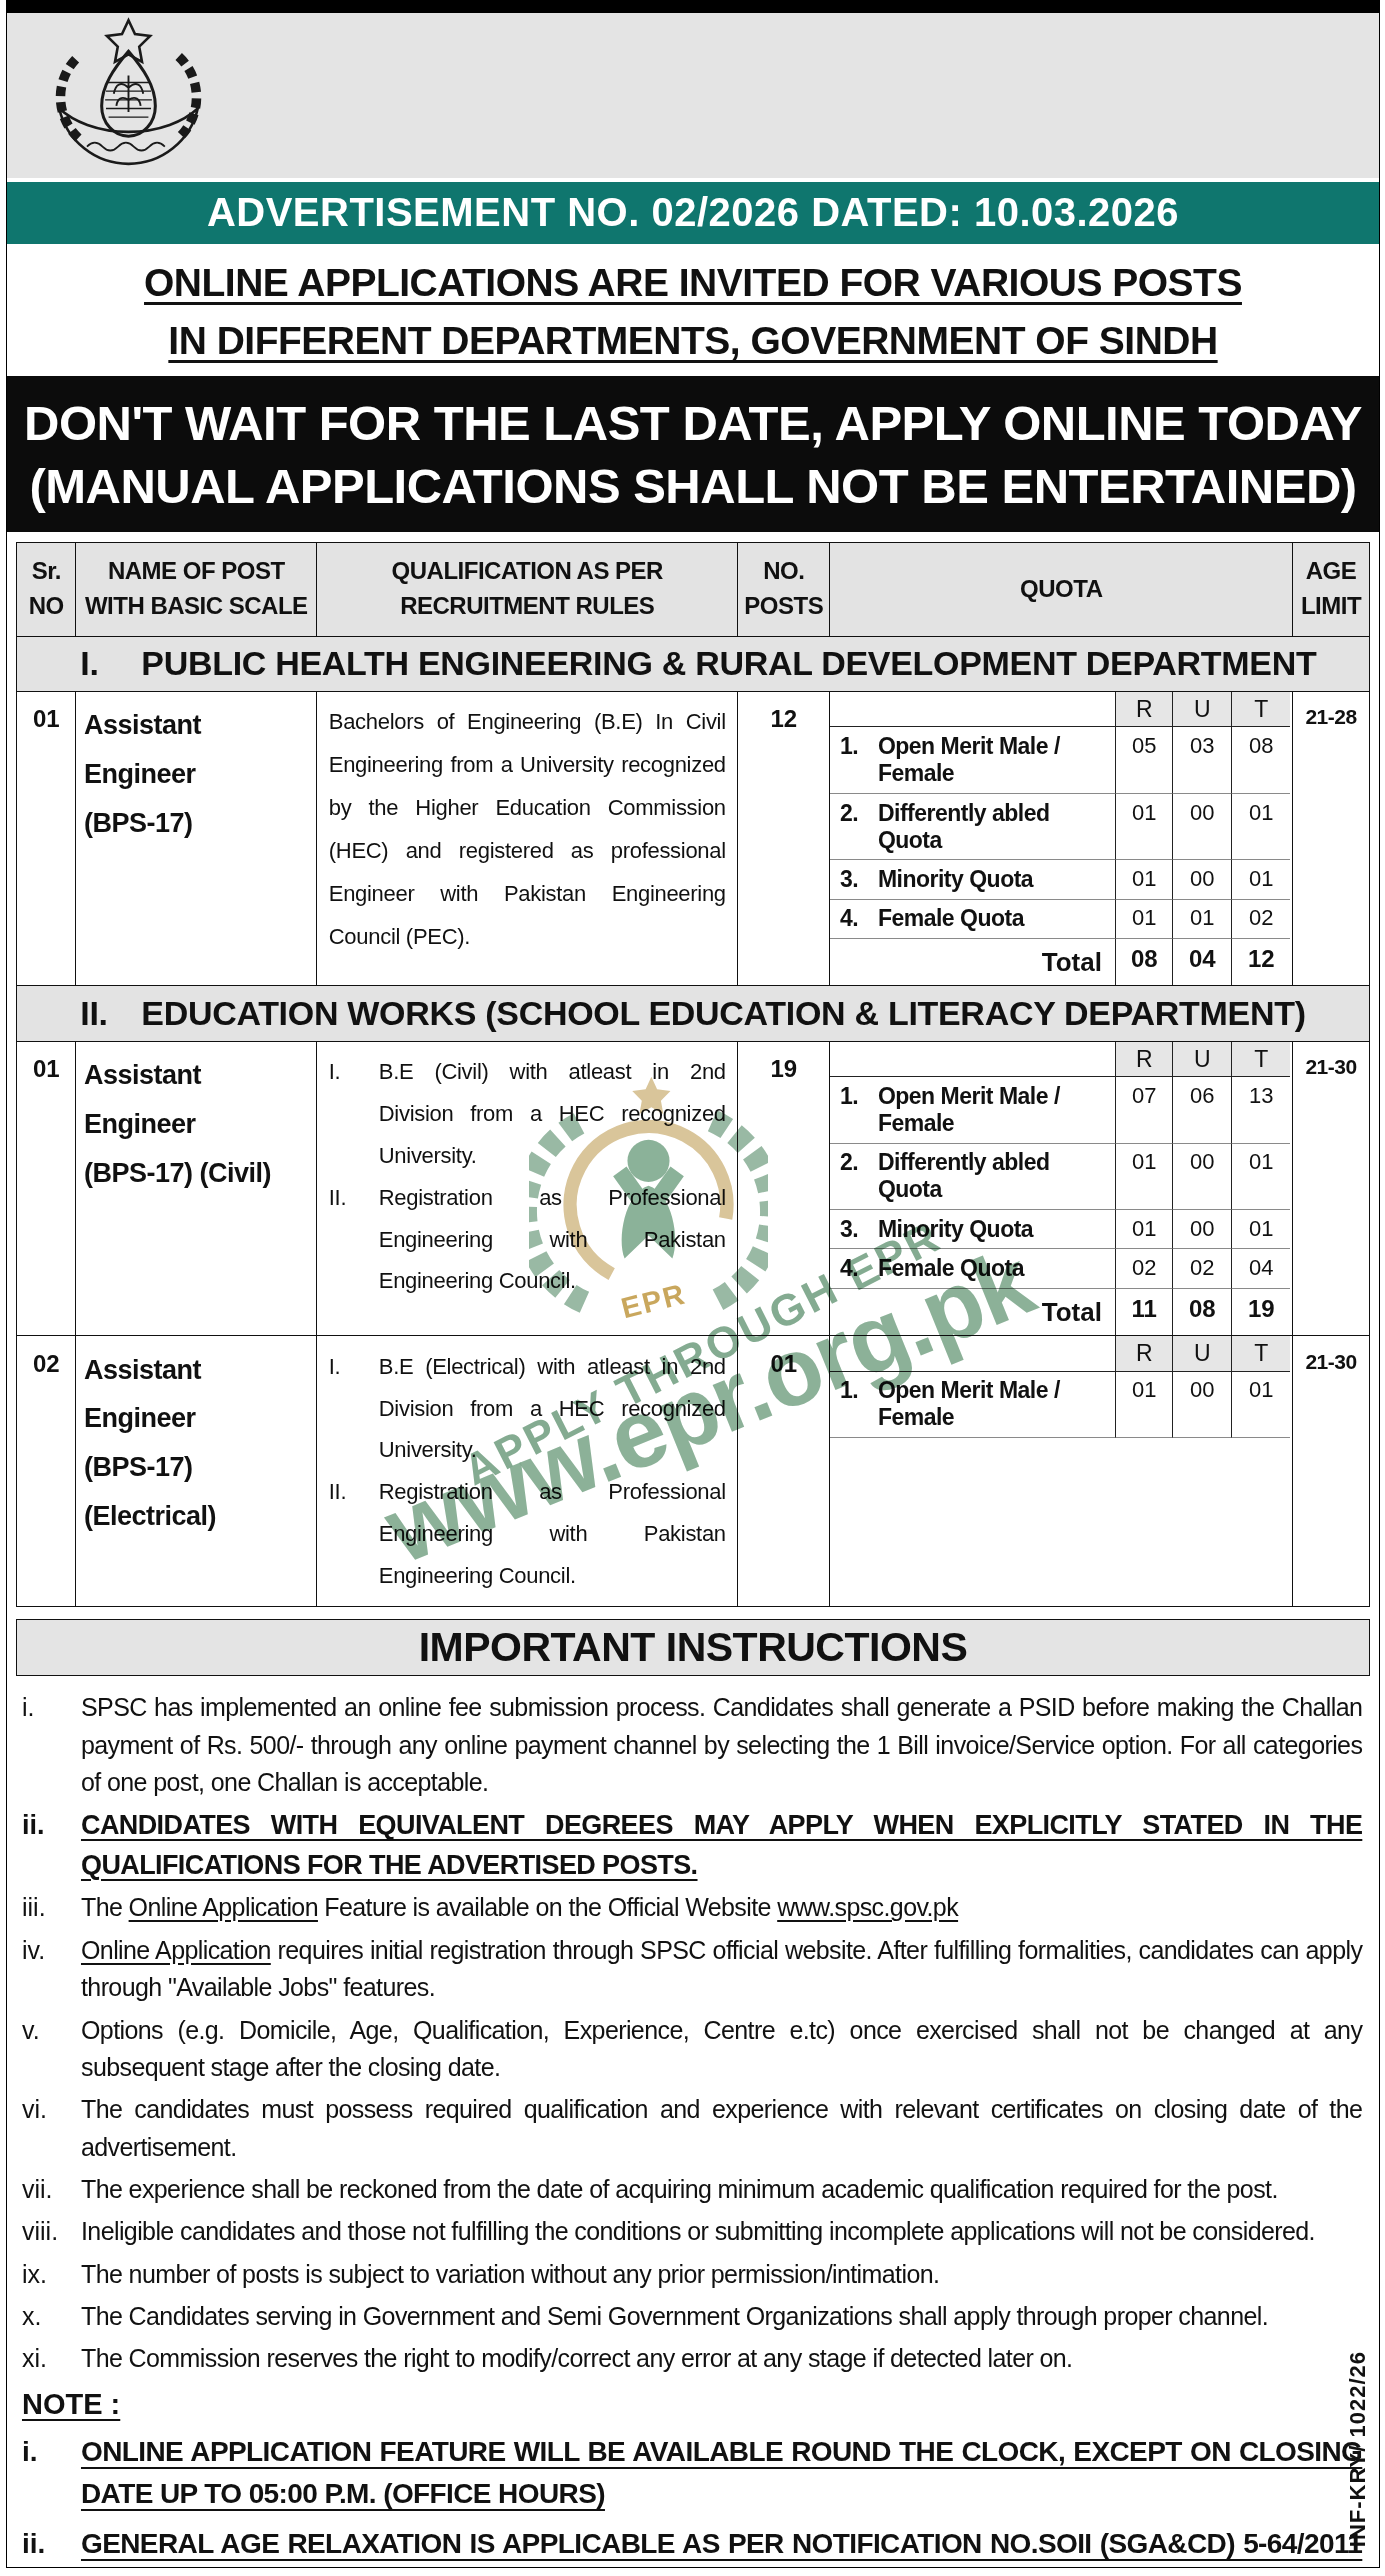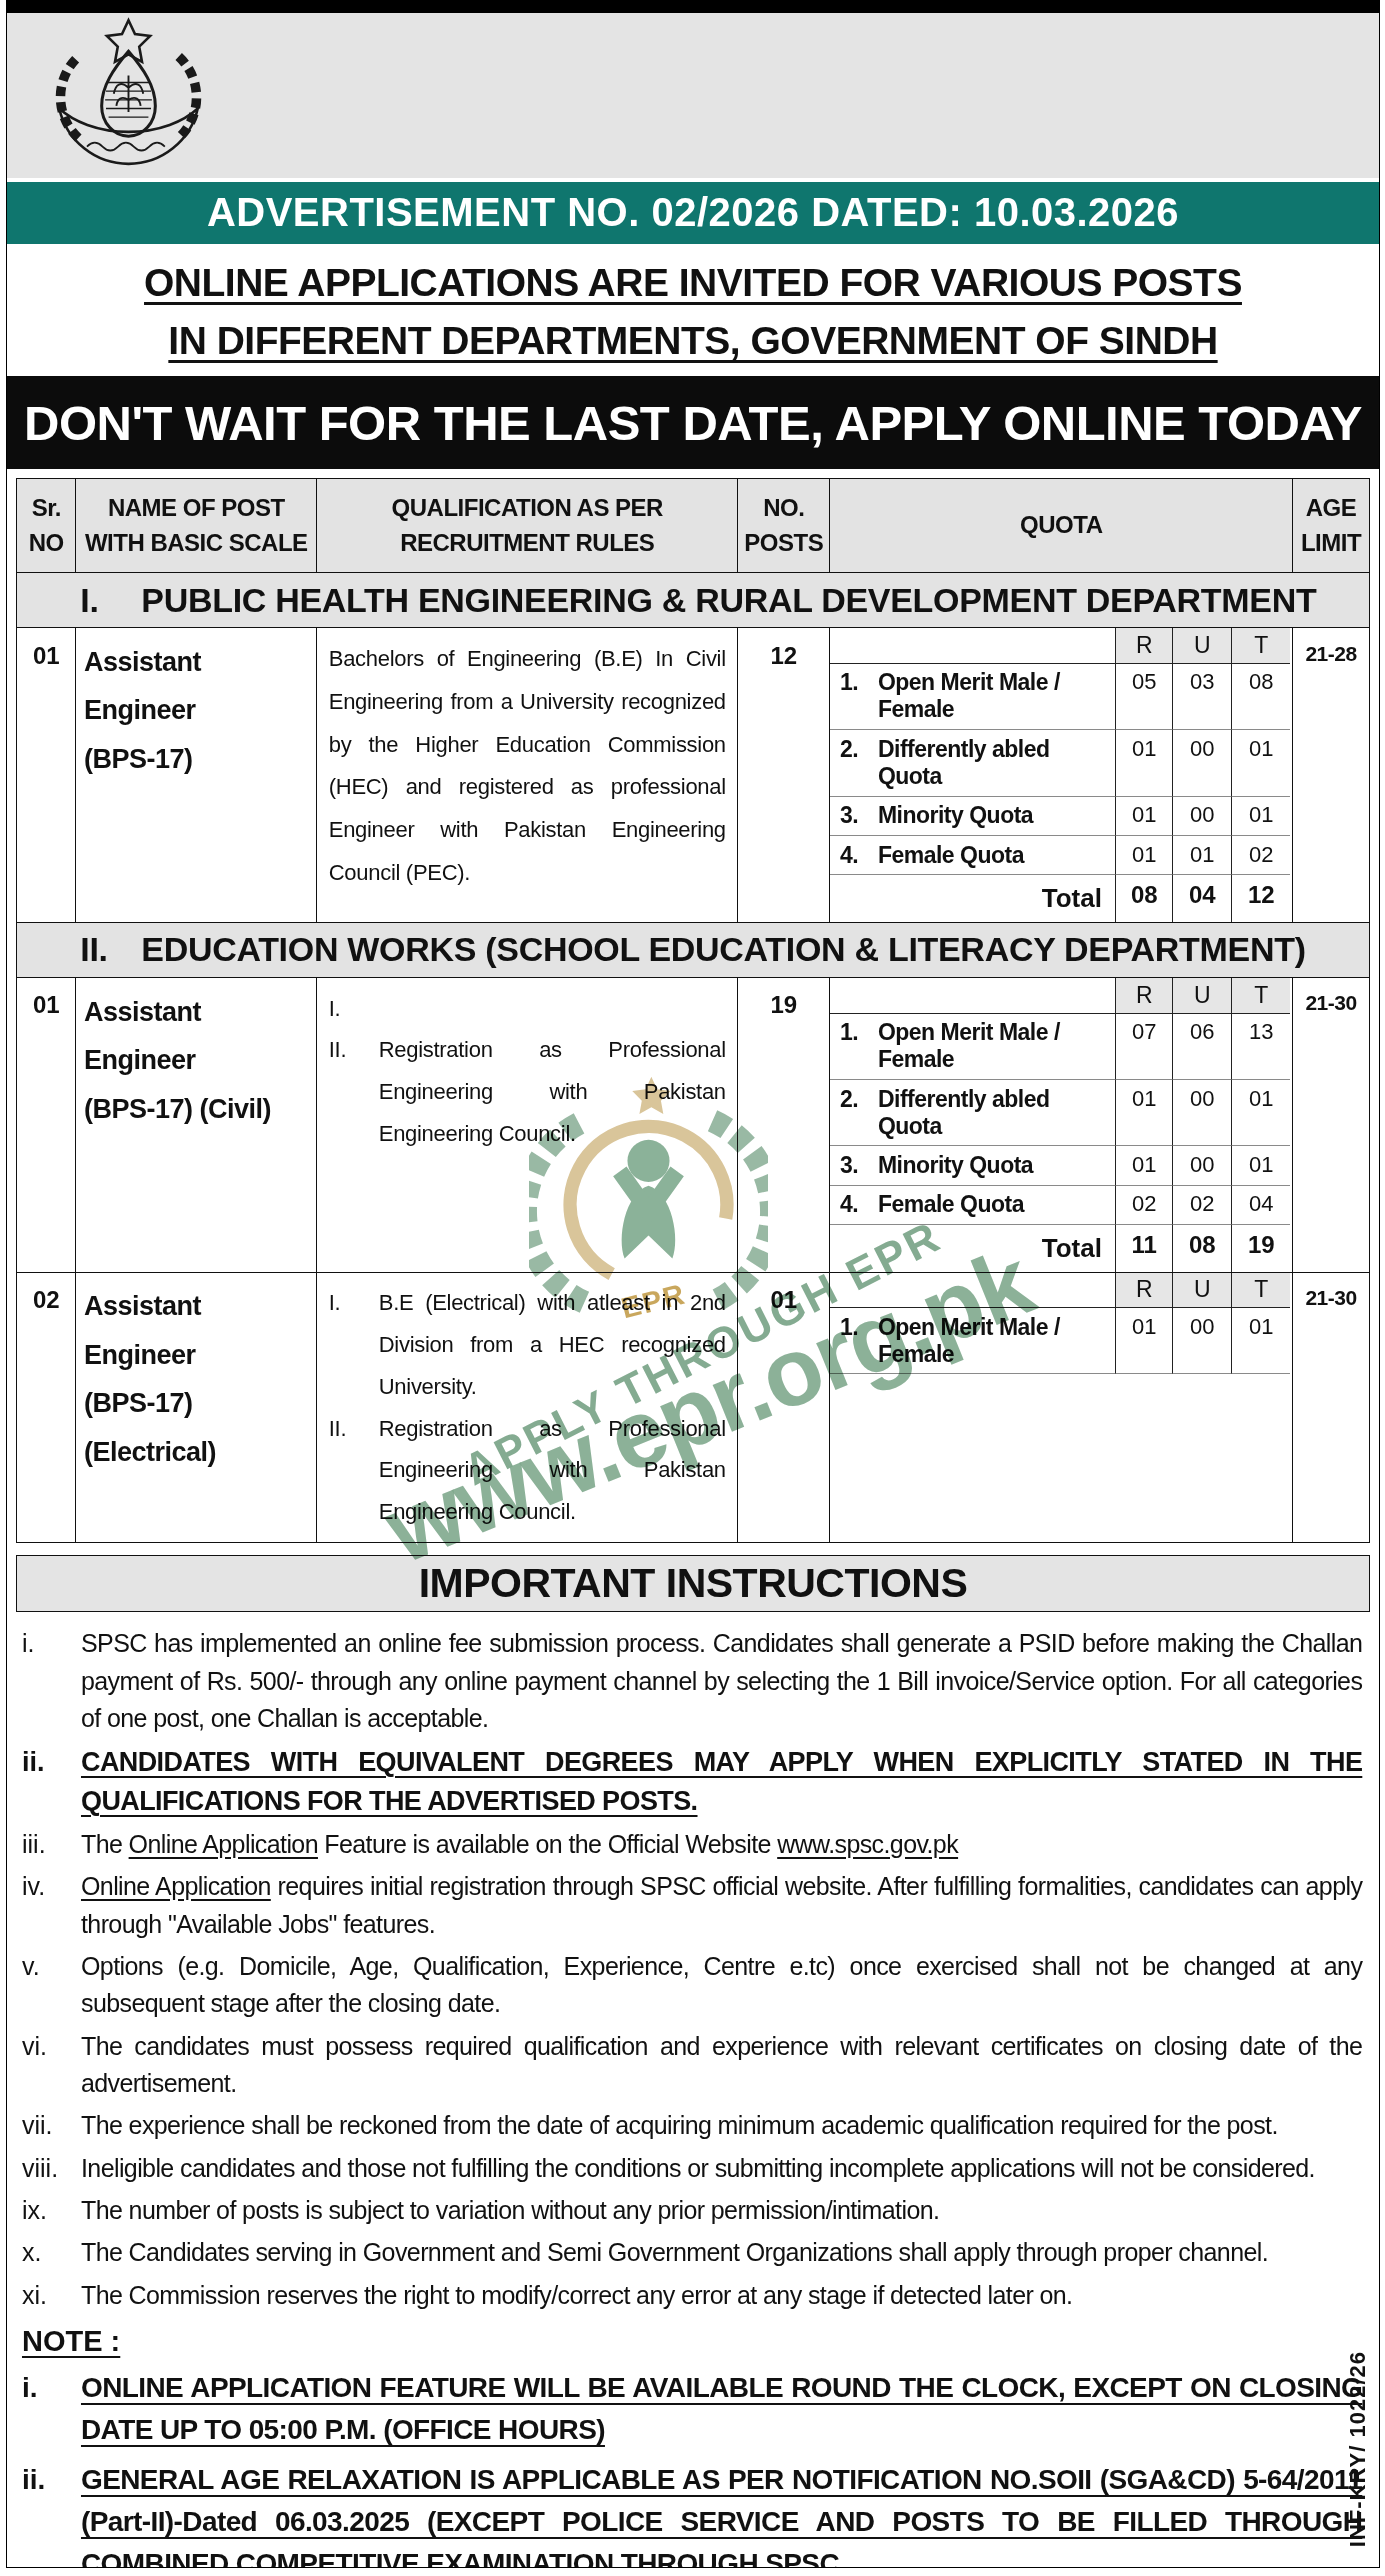--- a/index.html
+++ b/index.html
@@ -125,20 +125,21 @@
 
     <div class="adv-band">ADVERTISEMENT NO. 02/2026 DATED: 10.03.2026</div>
 
     <div class="invite">
       <div>ONLINE APPLICATIONS ARE INVITED FOR VARIOUS POSTS</div>
       <div>IN DIFFERENT DEPARTMENTS, GOVERNMENT OF SINDH</div>
     </div>
 
     <div class="banner">
       <div>DON'T WAIT FOR THE LAST DATE, APPLY ONLINE TODAY</div>
+      <div>(MANUAL APPLICATIONS SHALL NOT BE ENTERTAINED)</div>
     </div>
 
     <div class="jobs-table" id="table-root">
         <div class="t-header">
           <div class="t-hcell c-sr">Sr.
 NO</div>
           <div class="t-hcell c-name">NAME OF POST
 WITH BASIC SCALE</div>
           <div class="t-hcell c-qual">QUALIFICATION AS PER
 RECRUITMENT RULES</div>
@@ -204,20 +205,21 @@
         <div class="section-row"><span class="sec-num">II.</span><span class="sec-title">EDUCATION WORKS (SCHOOL EDUCATION &amp; LITERACY DEPARTMENT)</span></div>
         <div class="job-row">
           <div class="cell c-sr">01</div>
           <div class="cell c-name">
             <div>Assistant Engineer</div>
             <div>(BPS-17) (Civil)</div>
           </div>
           <div class="cell c-qual">
             <div class="qual-item">
               <span class="qi-num">I.</span>
+              <span class="qi-text">B.E (Civil) with atleast in 2nd Division from a HEC recognized University.</span>
             </div>
             <div class="qual-item">
               <span class="qi-num">II.</span>
               <span class="qi-text">Registration as Professional Engineering with Pakistan Engineering Council.</span>
             </div>
           </div>
           <div class="cell c-posts">19</div>
           <div class="cell c-quota">
             <div class="quota-grid">
               <div class="q-lh"></div>

